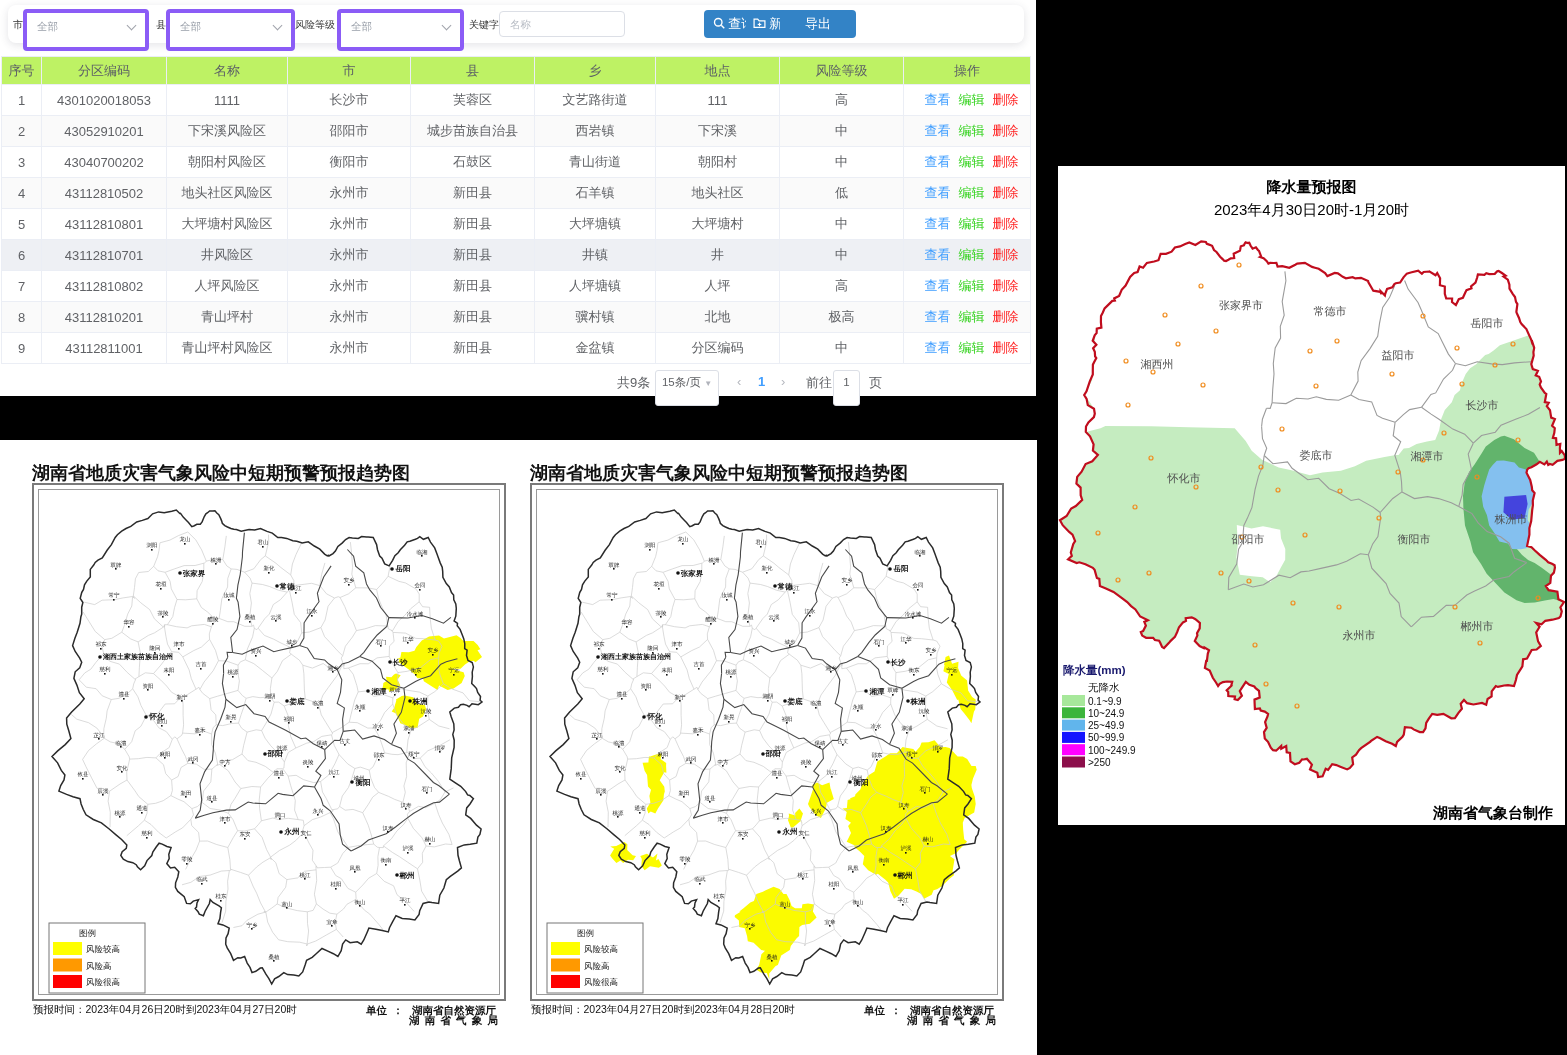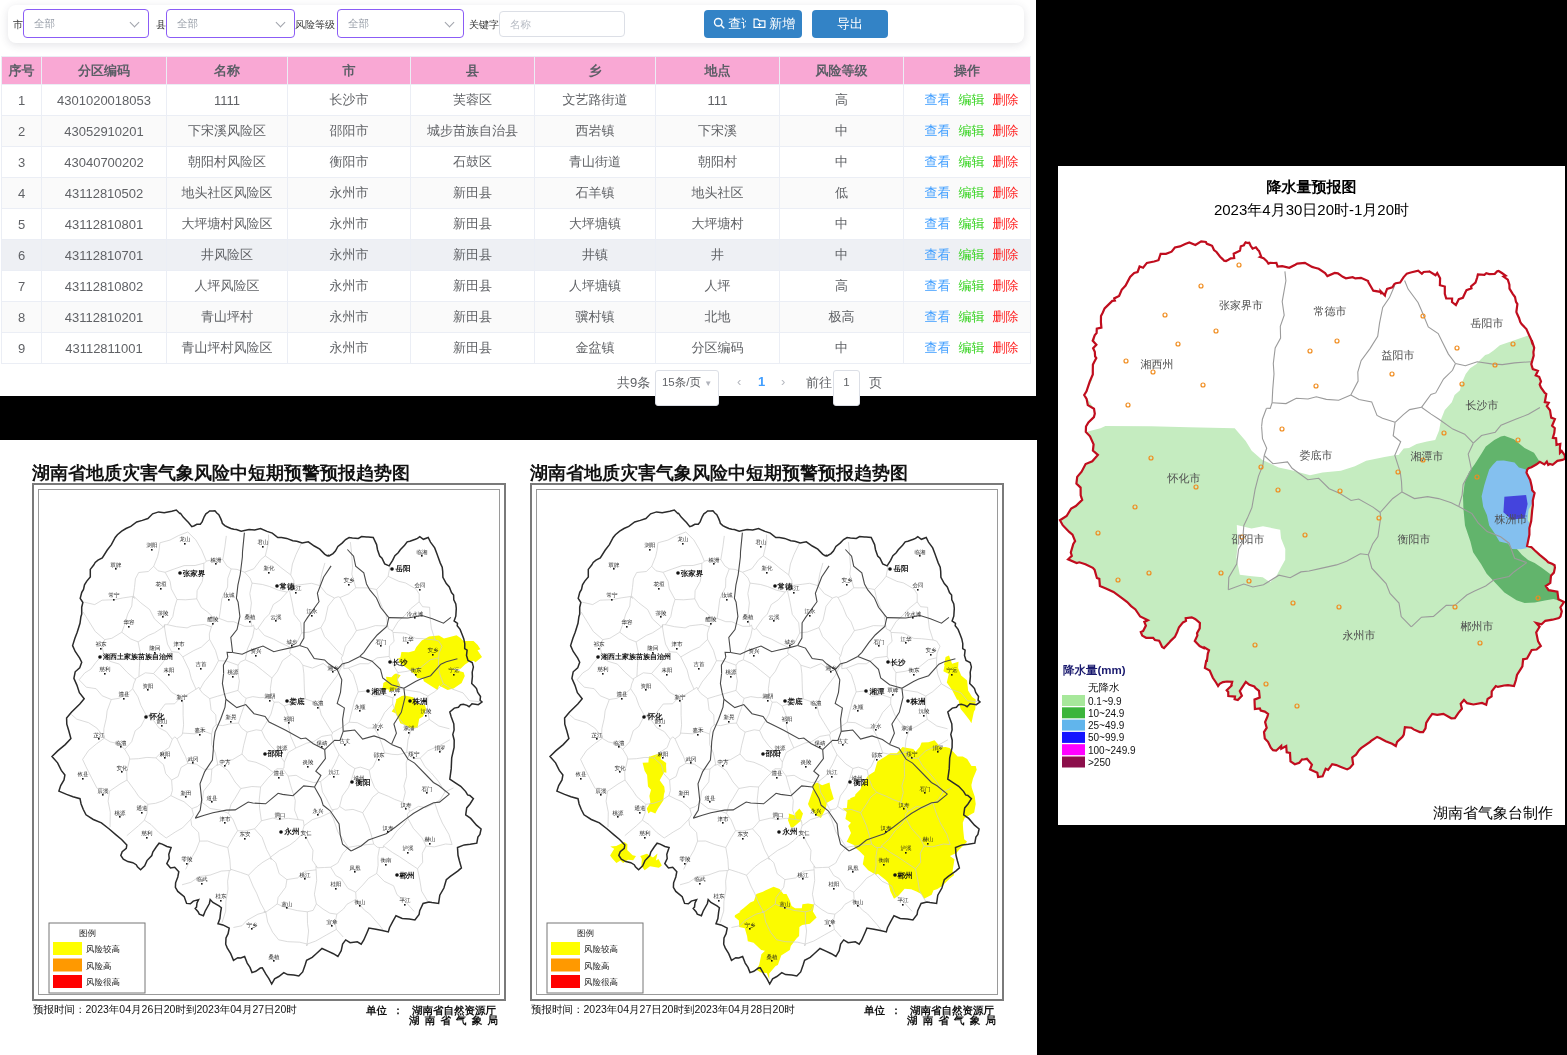--- a/index.html
+++ b/index.html
@@ -3,47 +3,47 @@
 <style>
 *{margin:0;padding:0;box-sizing:border-box}
 html,body{width:1567px;height:1055px;background:#000;font-family:"Liberation Sans",sans-serif;overflow:hidden}
 .panel{position:absolute;background:#fff}
 #p1{left:0;top:0;width:1036px;height:396px}
 #p2{left:0;top:440px;width:1037px;height:615px}
 #p3{left:1058px;top:166px;width:507px;height:659px}
 
 #fcard{position:absolute;left:8px;top:5px;width:1016px;height:38px;border-radius:8px;background:#fff;box-shadow:0 2px 8px rgba(60,60,80,.14)}
 .flabel{position:absolute;top:18px;font-size:10px;color:#333;white-space:nowrap}
-.fsel{position:absolute;top:9px;height:29px;border:1px solid #8b5cf6;border-radius:4px;background:#fff;font-size:10.5px;color:#9aa0aa;line-height:27px;padding-left:10px}
+.fsel{position:absolute;top:9px;height:42px;border:4px solid #8b5cf6;border-radius:4px;background:#fff;font-size:10.5px;color:#9aa0aa;line-height:27px;padding-left:10px}
 .fsel:after{content:"";position:absolute;right:10px;top:9px;width:6px;height:6px;border-right:1.5px solid #a0a3ab;border-bottom:1.5px solid #a0a3ab;transform:rotate(45deg)}
 .finp{position:absolute;top:11px;height:26px;border:1px solid #dcdfe6;border-radius:4px;background:#fff;font-size:10.5px;color:#b7bcc4;line-height:24px;padding-left:10px}
 
 .btn{position:absolute;top:10px;height:28px;background:#3383c6;border-radius:4px;color:#fff;font-size:13px;text-align:center;line-height:28px}
 
 table{position:absolute;left:1px;top:56px;width:1028px;border-collapse:collapse;table-layout:fixed;font-size:13px;color:#606266}
 th,td{border:1px solid #ebeef5;text-align:center;overflow:hidden;white-space:nowrap}
-th{height:28px;font-weight:bold;color:#5b5e66;background:#f9a8d4}
+th{height:28px;font-weight:normal;color:#5b5e66;background:#bef264}
 td{height:31px}
 tr.stripe td{background:#fafafa}
 tr.hov td{background:#eef0f4}
 .lk-v{color:#409eff;margin:0 8px 0 9px}
 .lk-e{color:#35d31f;margin-right:8px}
 .lk-d{color:#ff2222}
 
 #pag{position:absolute;left:0;top:368px;width:1030px;height:28px;font-size:13px;color:#606266}
 #pag span{position:absolute;top:6px}
 .pbox{position:absolute;top:2px;height:36px;border:1px solid #dcdfe6;border-radius:3px;background:#fff;font-size:11.5px;color:#606266;text-align:center;line-height:22px}
 
 .mtitle{position:absolute;top:461px;width:474px;text-align:left;font-size:18px;font-weight:bold;color:#111;letter-spacing:0px;white-space:nowrap}
 .mfoot{position:absolute;top:1003px;font-size:10.5px;font-weight:normal;color:#111;white-space:nowrap}
 .mfoot2{position:absolute;font-size:10.5px;font-weight:bold;color:#111;white-space:nowrap}
 
 #rt1{position:absolute;left:1058px;top:178px;width:507px;text-align:center;font-size:15px;font-weight:bold;color:#000}
 #rt2{position:absolute;left:1058px;top:201px;width:507px;text-align:center;font-size:15px;color:#000}
-#rsig{position:absolute;left:1265px;top:804px;width:288px;text-align:right;font-size:15px;font-weight:normal;color:#000}
+#rsig{position:absolute;left:1265px;top:804px;width:288px;text-align:right;font-size:15px;font-weight:bold;color:#000}
 </style></head>
 <body>
 <div id="p1" class="panel">
   <div id="fcard"></div>
   <div class="flabel" style="left:13px">市</div>
   <div class="fsel" style="left:23px;width:126px">全部</div>
   <div class="flabel" style="left:156px">县</div>
   <div class="fsel" style="left:166px;width:129px">全部</div>
   <div class="flabel" style="left:295px">风险等级</div>
   <div class="fsel" style="left:337px;width:127px">全部</div>
@@ -51,21 +51,21 @@
   <div class="finp" style="left:499px;width:126px">名称</div>
   <div class="btn" style="left:704px;width:59px"><svg width="12" height="12" viewBox="0 0 16 16" style="vertical-align:-1px">
         <circle cx="7" cy="7" r="5" fill="none" stroke="#fff" stroke-width="1.8"></circle>
         <line x1="11" y1="11" x2="15" y2="15" stroke="#fff" stroke-width="1.8"></line>
       </svg> 查询</div>
   <div class="btn" style="left:746px;width:56px"><svg width="13" height="12" viewBox="0 0 18 16" style="vertical-align:-1px">
         <path d="M1.5 2.5h5l2 2.5h8v9h-15z" fill="none" stroke="#fff" stroke-width="1.7"></path>
         <line x1="9" y1="7.5" x2="9" y2="12.5" stroke="#fff" stroke-width="1.6"></line>
         <line x1="6.5" y1="10" x2="11.5" y2="10" stroke="#fff" stroke-width="1.6"></line>
       </svg> 新增</div>
-  <div class="btn" style="left:812px;width:76px">导出</div>
+  <div class="btn" style="left:780px;width:76px">导出</div>
   <table>
    <colgroup>
         <col style="width:40px">
         <col style="width:125px">
         <col style="width:121px">
         <col style="width:123px">
         <col style="width:124px">
         <col style="width:121px">
         <col style="width:124px">
         <col style="width:124px">

